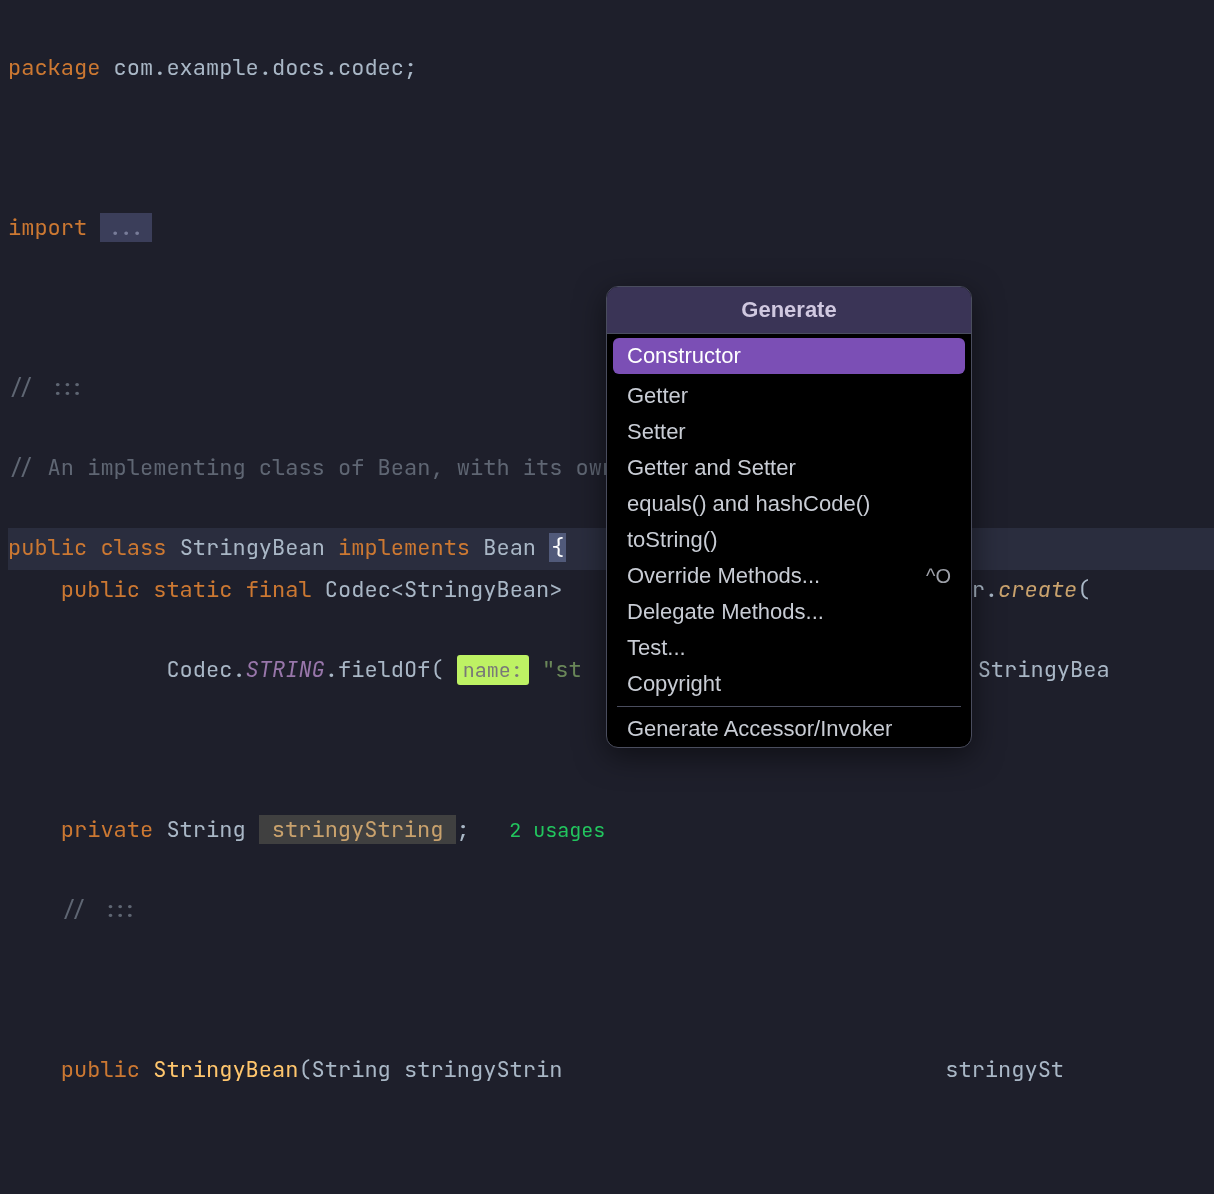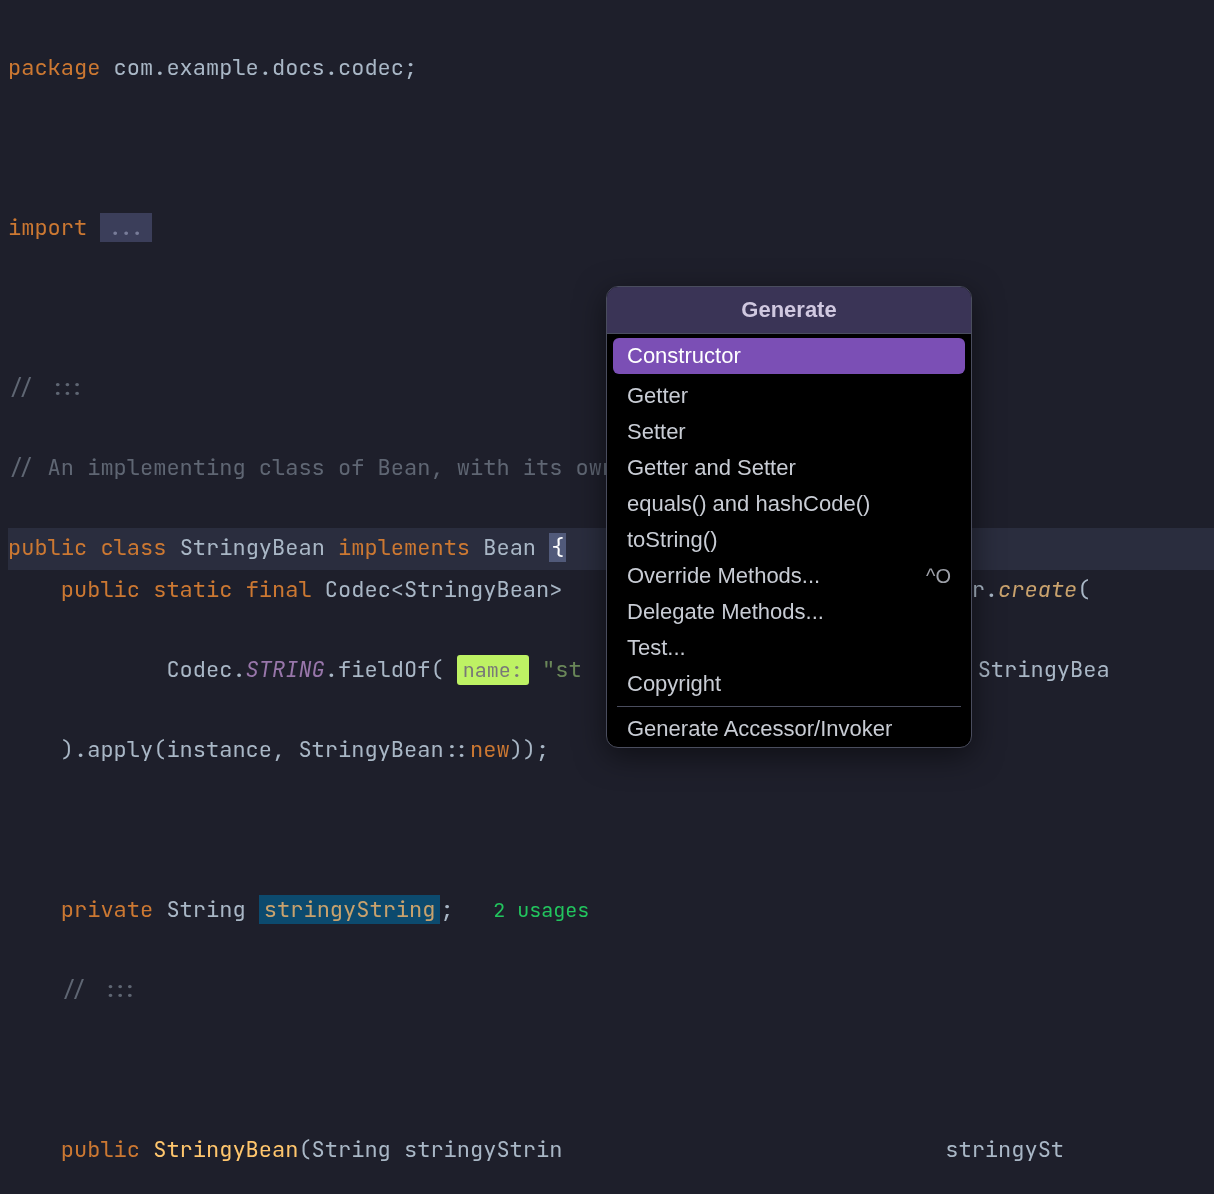--- a/index.html
+++ b/index.html
@@ -17,21 +17,21 @@
   padding: 8px 0 0 8px;
   line-height: 40px;
   white-space: pre;
 }
 .kw { color: #cc7832; margin-top: 36px; }
 .pkg { color: #a9b7c6; text-align: right; }
 .cls { color: #a9b7c6; }
 .str { color: #6a8759; }
 .comment { color: #5f6673; }
 .method { color: #ffc66d; }
-.field-hl { background: #0c4a6e; color: #c9a26d; padding: 0 5px; }
+.field-hl { background: #404040; color: #c9a26d; padding: 0 13px; }
 .const-ital { color: #9876aa; font-style: italic; }
 .static-ital { color: #c9a26d; font-style: italic; text-align: right; }
 .param-hint { background: #bef264; color: #787878; padding: 2px 6px; border-radius: 3px; font-size: 20px; }
 .hint { color: #22c55e; font-size: 20px; }
 .author { color: #6f737a; font-size: 20px; }
 .user-icon::before { content: "👤"; font-size: 14px; filter: grayscale(1) opacity(0.5); margin-right: 4px; }
 .fold { background: #3b3e5a; color: #787c99; padding: 0 6px; }
 .brace-hl { background: #515a7a; color: #fff; padding: 0 2px; }
 .cursor-hl { background: #2a2d3e; display: inline-block; width: 100%; }
 
@@ -83,21 +83,20 @@
 <div class="editor">
 <div><span class="kw">package</span><span class="pkg"> com.example.docs.codec;</span></div>
 <div>&nbsp;</div>
 <div><span class="kw">import</span> <span class="fold">...</span></div>
 <div>&nbsp;</div>
 <div class="comment">// :::</div>
 <div class="comment">// An implementing class of Bean, with its own codec.</div>
 <div class="cursor-hl"><span class="kw">public</span> <span class="kw">class</span> <span class="cls">StringyBean</span> <span class="kw">implements</span> <span class="cls">Bean</span> <span class="brace-hl">{</span>   <span class="hint">5 usages</span>   <span class="author"><span class="user-icon"></span><span>enjarai</span></span></div>
 <div>    <span class="kw">public</span> <span class="kw">static</span> <span class="kw">final</span> <span>Codec&lt;StringyBean&gt;</span>                              <span>er.</span><span class="static-ital">create</span><span>(</span></div>
 <div>            <span>Codec.</span><span class="const-ital">STRING</span><span>.fieldOf(</span> <span class="param-hint">name:</span> <span class="str">"st</span>                              <span>StringyBea</span></div>
-<div>    <span>).apply(instance, StringyBean::</span><span class="kw">new</span><span>));</span></div>
 <div>&nbsp;</div>
 <div>    <span class="kw">private</span> <span>String</span> <span class="field-hl">stringyString</span><span>;</span>   <span class="hint">2 usages</span></div>
 <div class="comment">    <span>// :::</span></div>
 <div>&nbsp;</div>
 <div>    <span class="kw">public</span> <span class="method">StringyBean</span><span>(String stringyStrin</span>                             <span>stringySt</span></div>
 
 
 
 
 

